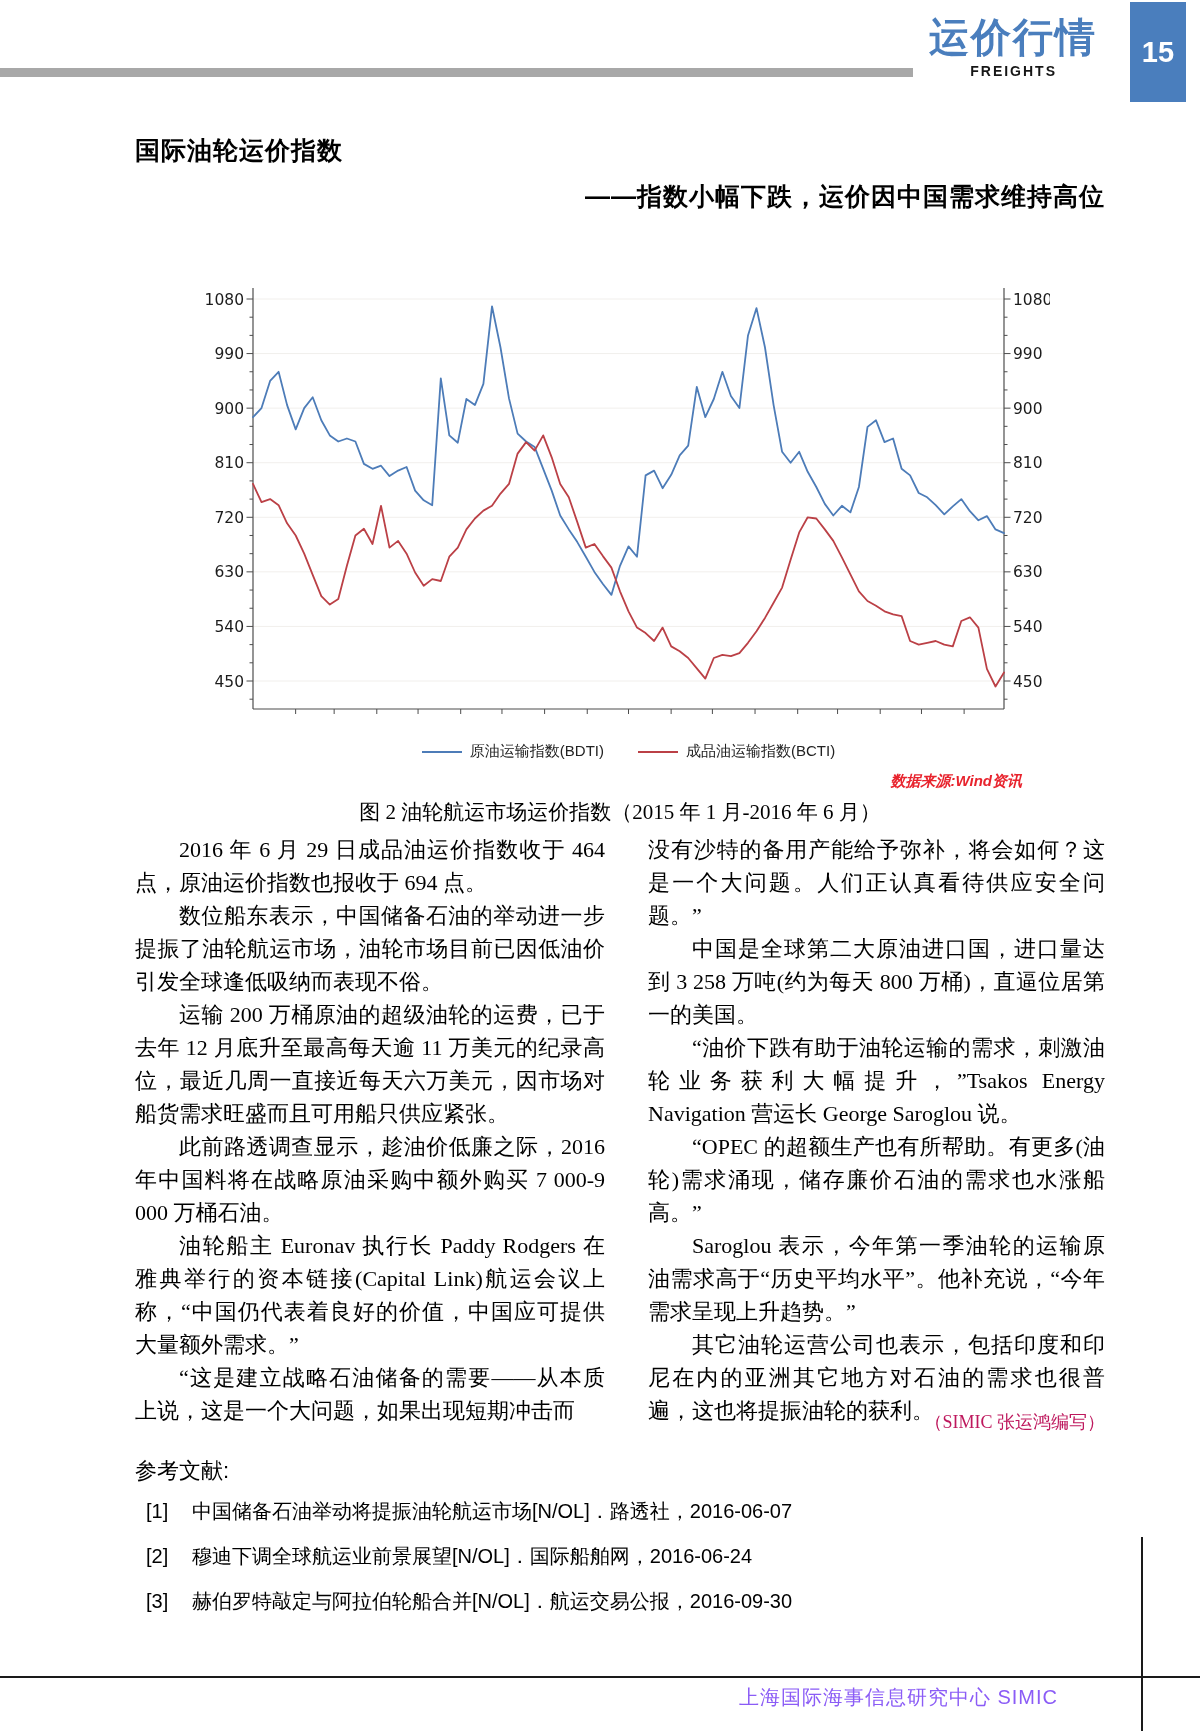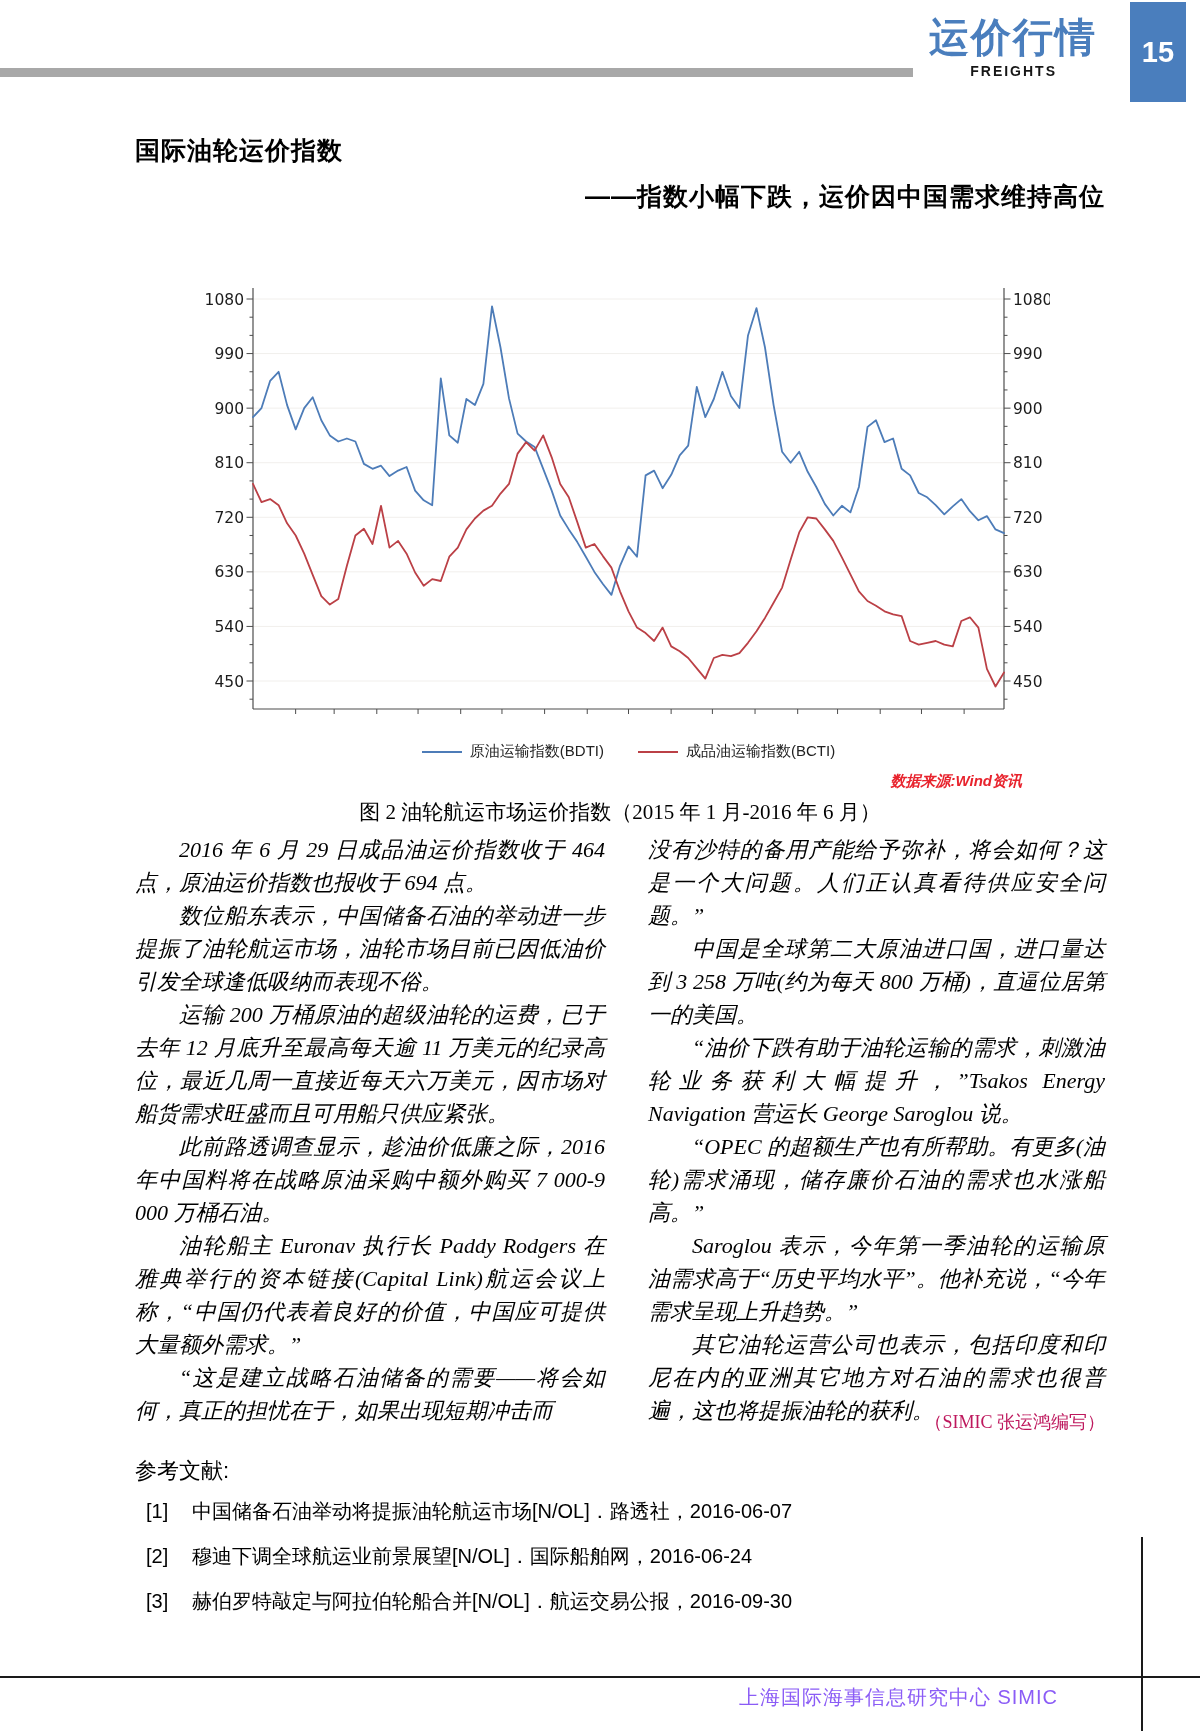--- a/index.html
+++ b/index.html
@@ -21,21 +21,21 @@
   .xtick-label{font-family:"DejaVu Sans",sans-serif;font-size:15px;fill:#1c1c1c;}
   .legend{left:253px;top:742px;width:751px;display:flex;justify-content:center;gap:34px;align-items:flex-start;}
   .legend-item{display:flex;align-items:center;}
   .legend-swatch{display:inline-block;width:40px;height:2px;margin-right:8px;}
   .legend-label{font-size:15px;color:#222;}
   .source-note{top:772px;right:178px;font-size:15px;font-weight:600;font-style:italic;color:#e8232d;}
   .chart-caption{left:135px;top:798px;width:970px;text-align:center;font-size:21px;color:#000;
                  font-family:"Liberation Serif","DejaVu Serif",serif;}
   
   .col{font-family:"Liberation Serif","DejaVu Serif",serif;font-size:22px;line-height:33px;
-       text-align:justify;color:#000;font-style:italic;}
+       text-align:justify;color:#000;}
   .col p{margin:0;text-indent:2em;}
   .col p.cont{text-indent:0;}
   .col-left{left:135px;top:833px;width:470px;}
   .col-right{left:648px;top:833px;width:457px;}
   .byline{left:648px;top:1410px;width:457px;text-align:right;font-size:18px;
           font-family:"Liberation Serif","DejaVu Serif",serif;color:#be185d;}
   
   .ref-heading{left:135px;top:1456px;font-size:22px;color:#000;}
   .ref-list{left:146px;top:1498px;width:900px;}
   .ref-item{display:flex;align-items:baseline;height:45px;font-size:20px;color:#000;}
@@ -175,21 +175,21 @@
   </div>
 <div class="abs source-note">数据来源:Wind资讯</div>
 <div class="abs chart-caption">图 2 油轮航运市场运价指数（2015 年 1 月-2016 年 6 月）</div>
 
 <div class="abs col col-left" id="col-left">
     <p>2016 年 6 月 29 日成品油运价指数收于 464 点，原油运价指数也报收于 694 点。</p>
     <p>数位船东表示，中国储备石油的举动进一步提振了油轮航运市场，油轮市场目前已因低油价引发全球逢低吸纳而表现不俗。</p>
     <p>运输 200 万桶原油的超级油轮的运费，已于去年 12 月底升至最高每天逾 11 万美元的纪录高位，最近几周一直接近每天六万美元，因市场对船货需求旺盛而且可用船只供应紧张。</p>
     <p>此前路透调查显示，趁油价低廉之际，2016 年中国料将在战略原油采购中额外购买 7 000-9 000 万桶石油。</p>
     <p>油轮船主 Euronav 执行长 Paddy Rodgers 在雅典举行的资本链接(Capital Link)航运会议上称，“中国仍代表着良好的价值，中国应可提供大量额外需求。”</p>
-    <p>“这是建立战略石油储备的需要——将会如何，真正的担忧在于，如果出现短期冲击而</p>
+    <p>“这是建立战略石油储备的需要——从本质上说，这是一个大问题，如果出现短期冲击而</p>
   </div>
 <div class="abs col col-right" id="col-right">
     <p class="cont">没有沙特的备用产能给予弥补，将会如何？这是一个大问题。人们正认真看待供应安全问题。”</p>
     <p>中国是全球第二大原油进口国，进口量达到 3 258 万吨(约为每天 800 万桶)，直逼位居第一的美国。</p>
     <p>“油价下跌有助于油轮运输的需求，刺激油轮业务获利大幅提升，”Tsakos Energy Navigation 营运长 George Saroglou 说。</p>
     <p>“OPEC 的超额生产也有所帮助。有更多(油轮)需求涌现，储存廉价石油的需求也水涨船高。”</p>
     <p>Saroglou 表示，今年第一季油轮的运输原油需求高于“历史平均水平”。他补充说，“今年需求呈现上升趋势。”</p>
     <p>其它油轮运营公司也表示，包括印度和印尼在内的亚洲其它地方对石油的需求也很普遍，这也将提振油轮的获利。</p>
   </div>
 <div class="abs byline">（SIMIC 张运鸿编写）</div>

